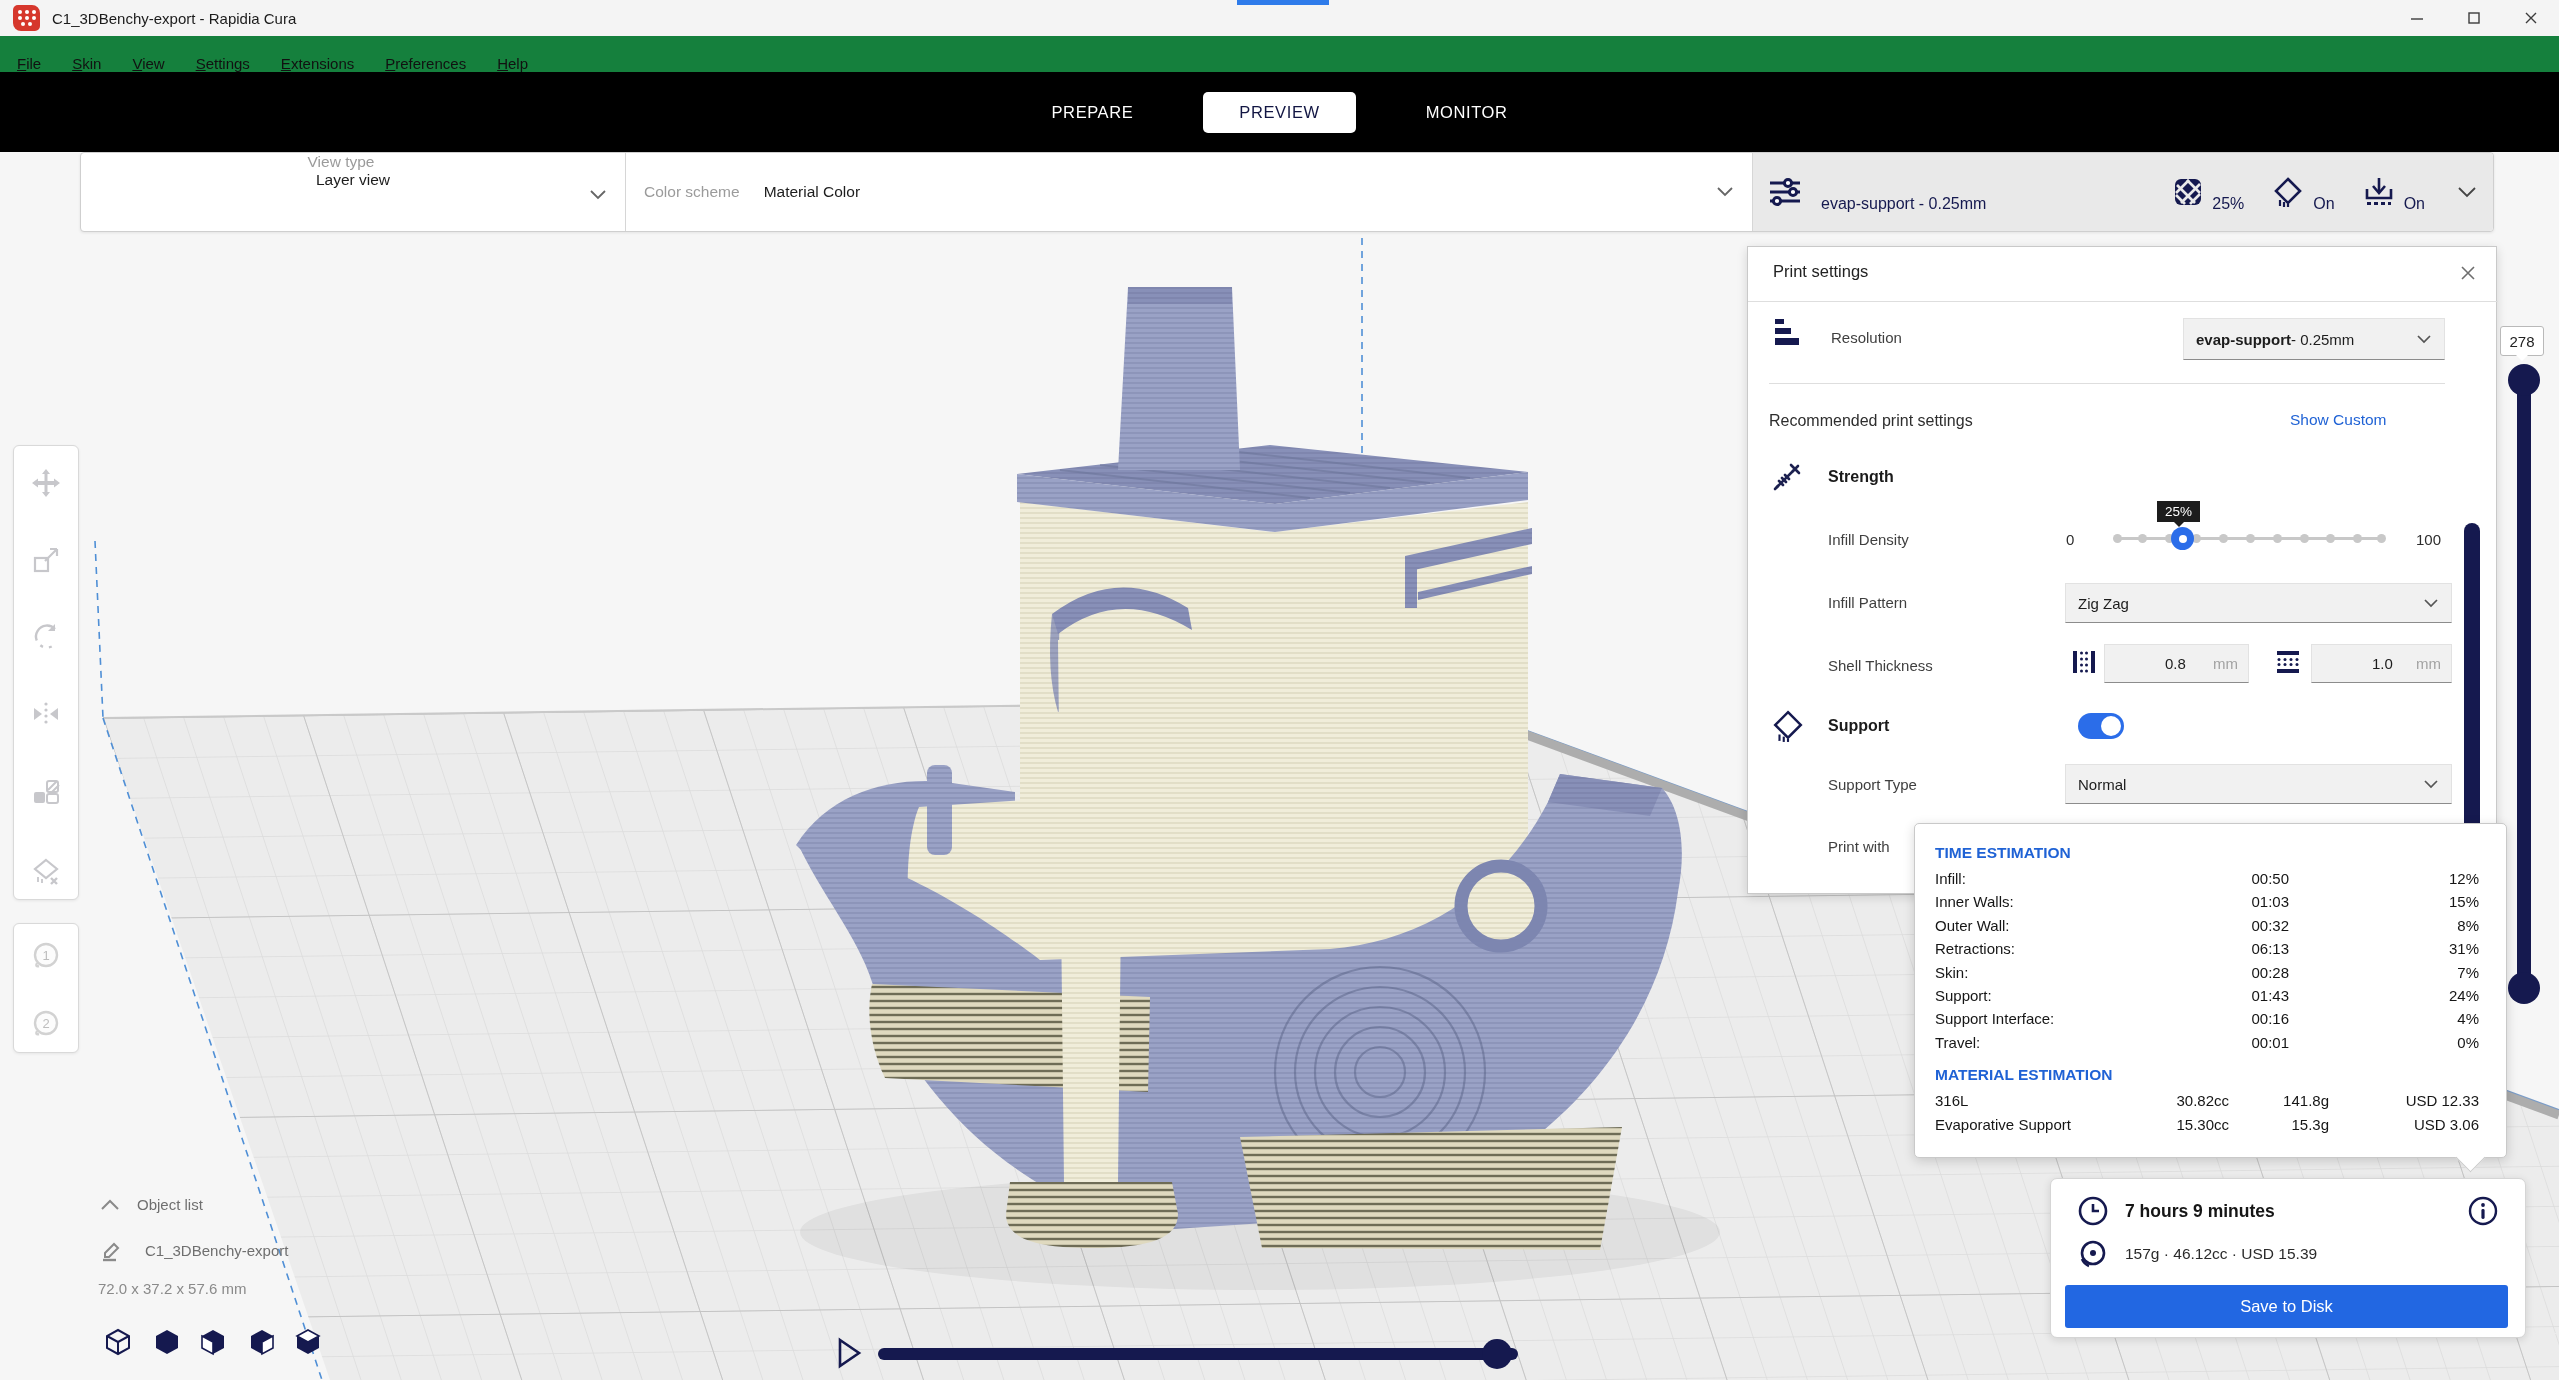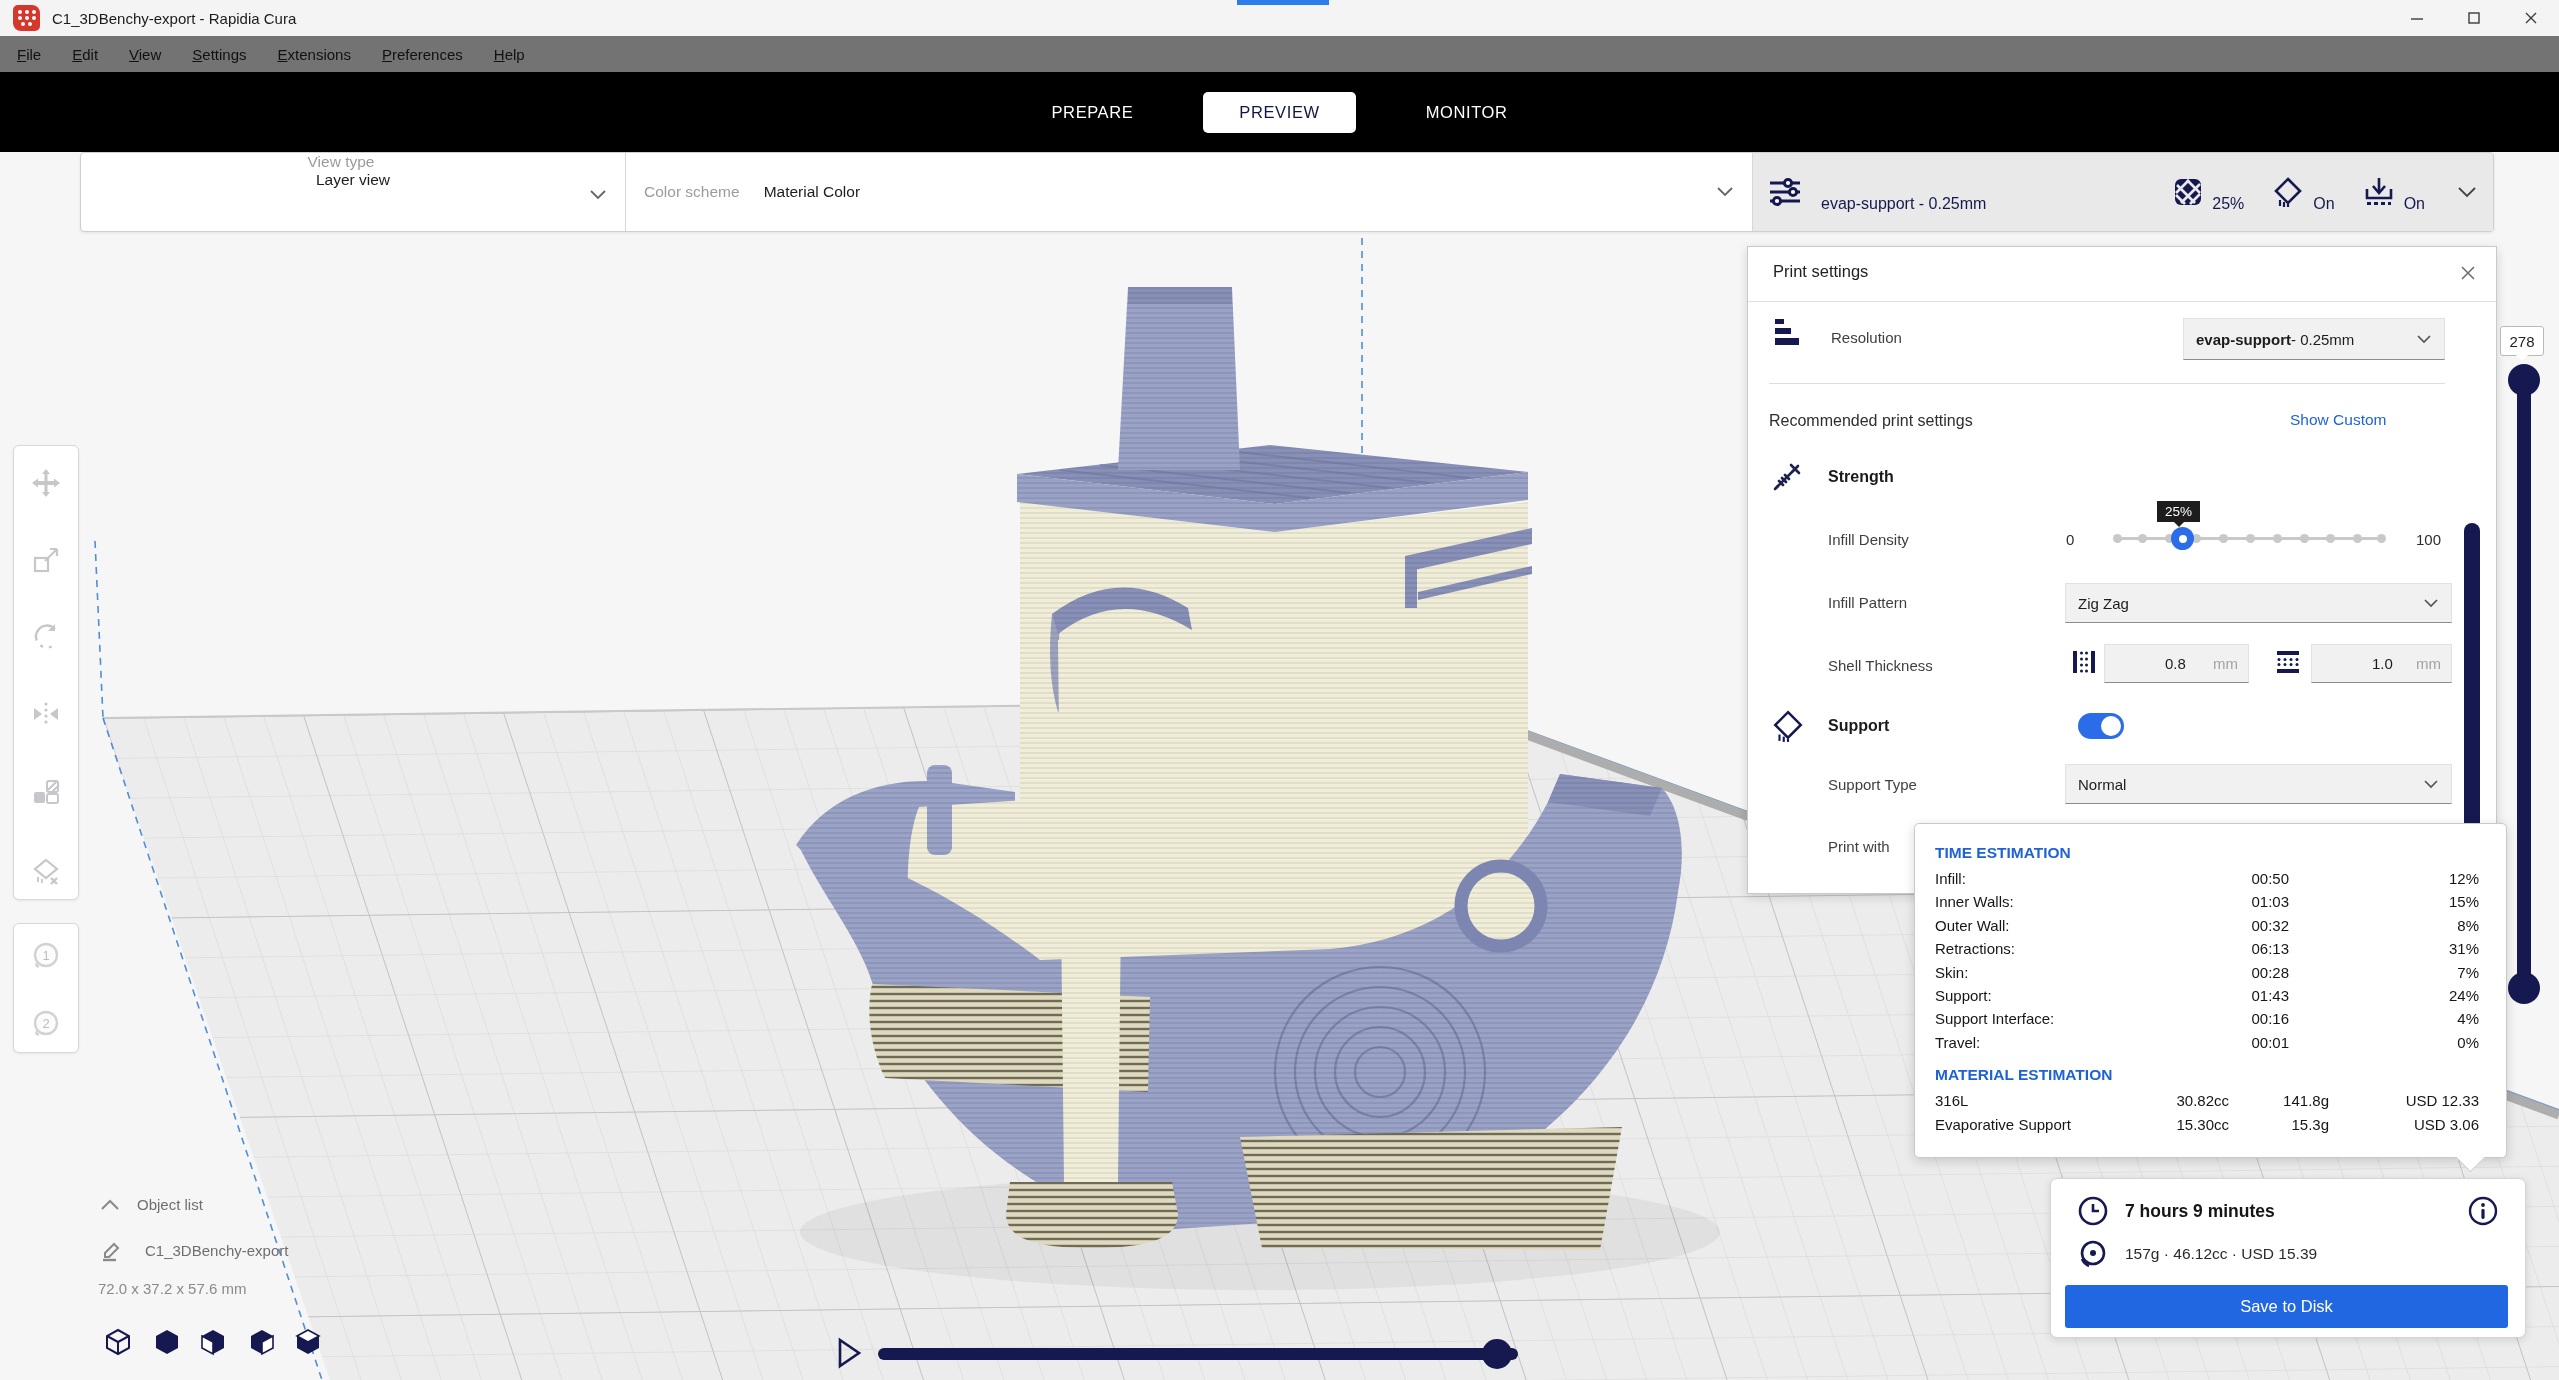--- a/index.html
+++ b/index.html
@@ -10,21 +10,21 @@
   
   .titlebar{position:absolute;left:0;top:0;width:2559px;height:36px;background:#f4f4f4;display:flex;align-items:center;}
   .app-logo{width:27px;height:26px;margin-left:13px;background:#d6372c;border-radius:5px 8px 5px 8px;position:relative;}
   .app-logo i{position:absolute;width:4px;height:4px;border-radius:50%;background:#fff;}
   .win-title{margin-left:12px;font-size:15px;color:#1b1b1b;}
   .accent-line{position:absolute;left:1237px;top:0;width:92px;height:5px;background:#2e7bea;}
   .winbtns{position:absolute;right:0;top:0;height:36px;display:flex;}
   .winbtn{width:57px;height:36px;display:flex;align-items:center;justify-content:center;color:#3c3c3c;font-size:14px;}
 
   
-  .menubar{position:absolute;left:0;top:36px;width:2559px;height:36px;background:#737373;display:flex;align-items:center;padding-left:17px;gap:31px;}
+  .menubar{position:absolute;left:0;top:36px;width:2559px;height:36px;background:#15803d;display:flex;align-items:flex-end;padding-left:17px;gap:31px;}
   .menu-item{display:inline-block;font-size:15px;color:#111;}
   .menu-item::first-letter{text-decoration:underline;}
 
   
   .black-header{position:absolute;left:0;top:72px;width:2559px;height:80px;background:#000;display:flex;align-items:center;justify-content:center;gap:46px;}
   .tab{color:#fff;font-size:16.5px;letter-spacing:.6px;padding:11px 24px;}
   .tab.active{background:#fff;color:#121643;border-radius:5px;padding:11px 36px;font-weight:400;}
 
   
   #stage{position:absolute;left:0;top:152px;width:2559px;height:1228px;}
@@ -134,21 +134,21 @@
       <div class="winbtn">
           <svg width="14" height="14">
             <path d="M2,2 L12,12 M12,2 L2,12" stroke="#3c3c3c" stroke-width="1.4"></path>
           </svg>
         </div>
     </div>
   </div>
 
   <div class="menubar">
     <span class="menu-item">File</span>
-    <span class="menu-item">Edit</span>
+    <span class="menu-item">Skin</span>
     <span class="menu-item">View</span>
     <span class="menu-item">Settings</span>
     <span class="menu-item">Extensions</span>
     <span class="menu-item">Preferences</span>
     <span class="menu-item">Help</span>
   </div>
 
   <div class="black-header">
     <span class="tab">PREPARE</span>
     <span class="tab active">PREVIEW</span>

